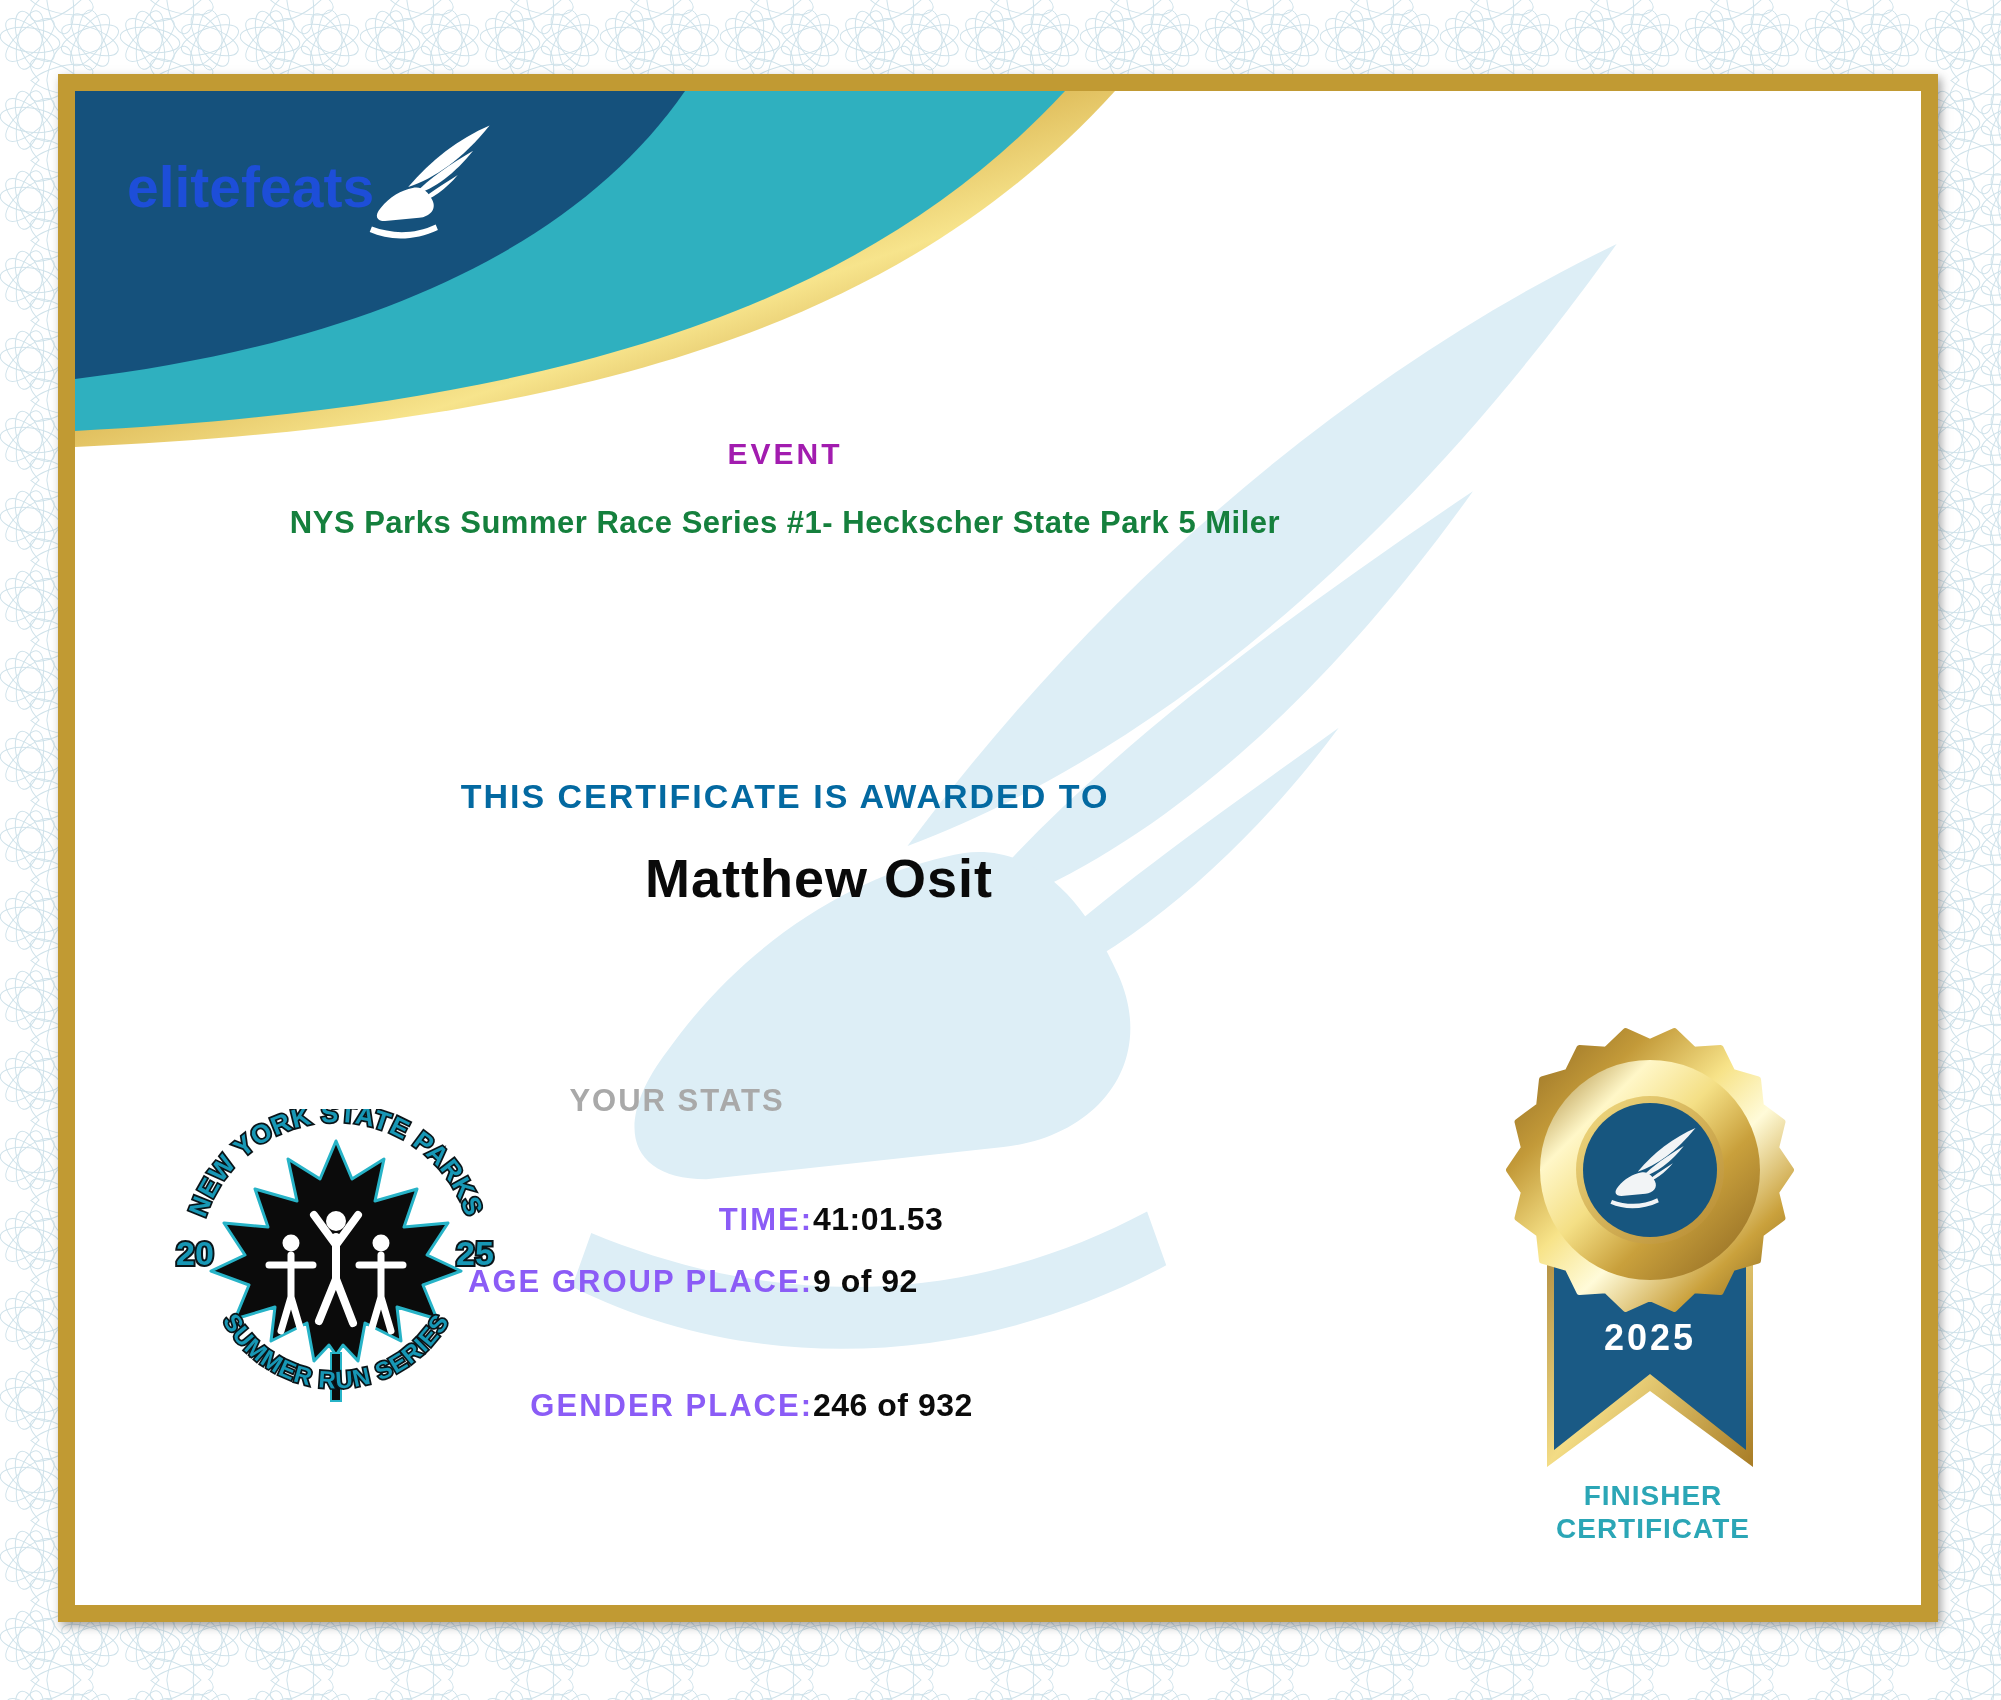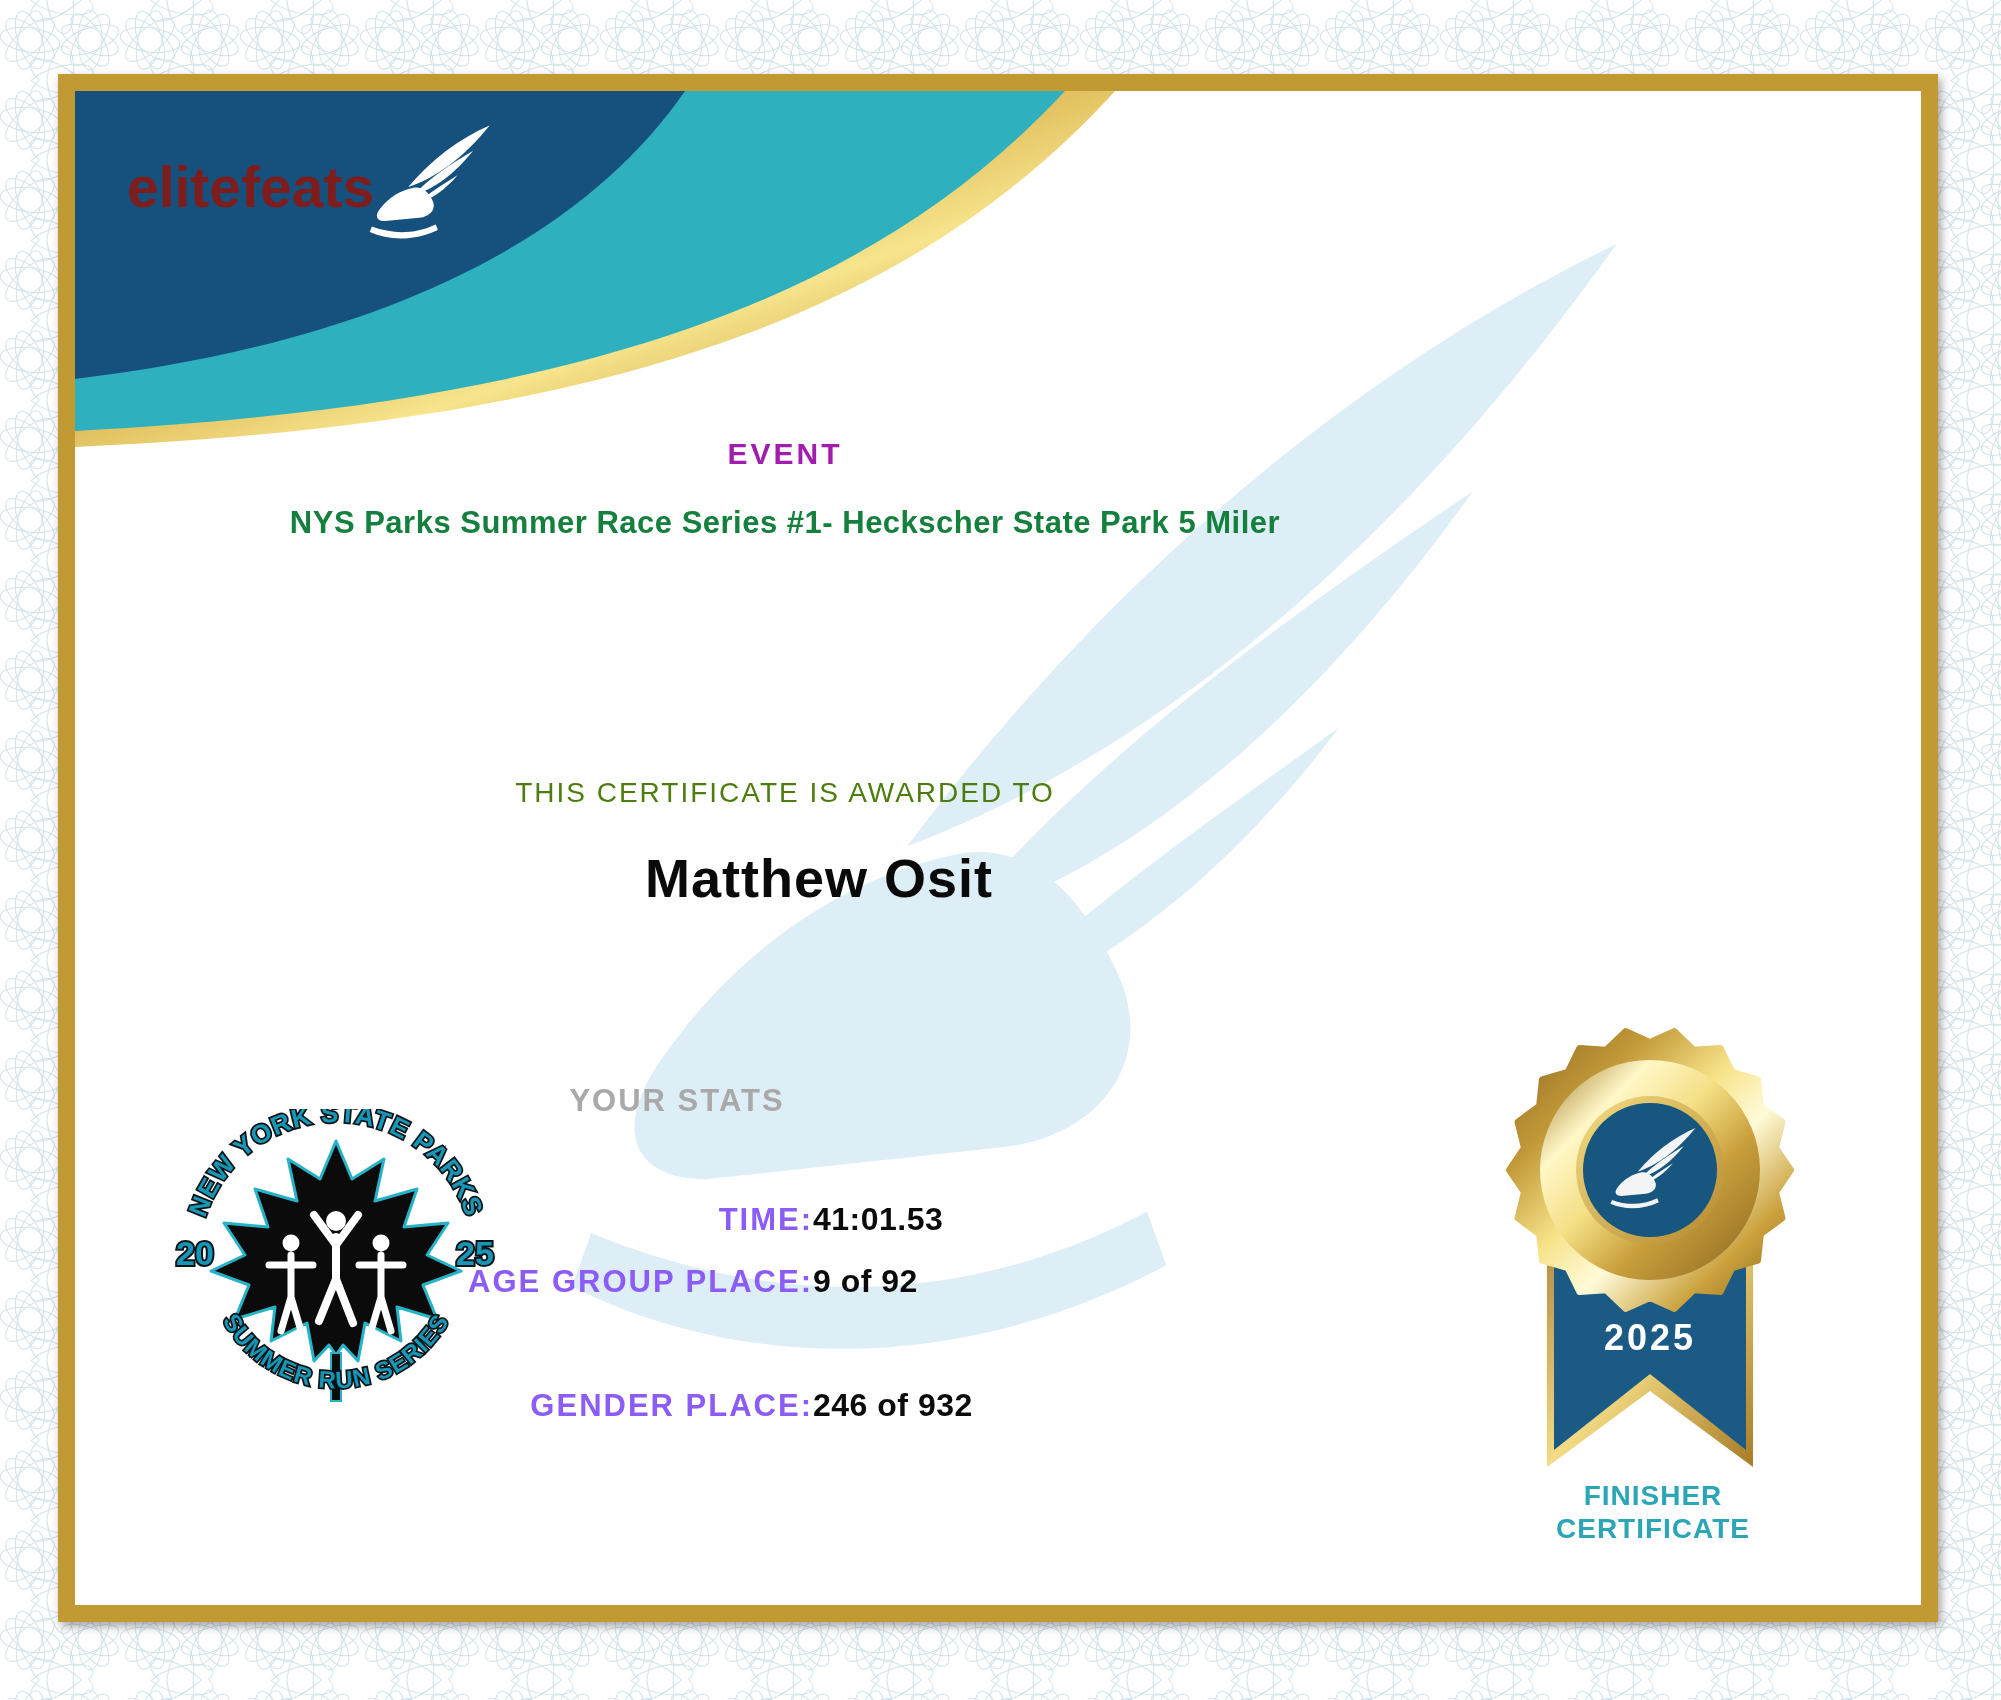--- a/index.html
+++ b/index.html
@@ -9,28 +9,28 @@
   #guilloche{position:absolute;left:0;top:0;width:2001px;height:1700px;}
   
   .cert-frame{position:absolute;left:58px;top:74px;width:1846px;height:1514px;
               border:17px solid #c19a33;background:#ffffff;
               box-shadow:3px 4px 9px rgba(70,70,70,.5);}
   .cert-inner{position:absolute;left:75px;top:91px;width:1846px;height:1514px;overflow:hidden;}
   .abs{position:absolute;}
   
   .header-swoosh{position:absolute;left:0;top:0;width:1846px;height:460px;}
   .brand{position:absolute;left:52px;top:18px;display:flex;align-items:flex-start;}
-  .brand-text{color:#7f1d1d;font-size:57px;font-weight:700;letter-spacing:0px;line-height:1;
+  .brand-text{color:#1d4ed8;font-size:57px;font-weight:700;letter-spacing:0px;line-height:1;
               margin-top:50px;}
   .brand-foot{width:132px;height:140px;margin-left:-12px;margin-top:8px;}
   
   .col{position:absolute;left:0;width:1420px;text-align:center;}
   .h-gray{color:#a21caf;font-weight:700;letter-spacing:3px;font-size:30px;}
   .event-title{color:#15803d;font-weight:700;font-size:31px;letter-spacing:.5px;}
-  .awarded{color:#4d7c0f;font-weight:400;font-size:28px;letter-spacing:2px;}
+  .awarded{color:#0369a1;font-weight:700;font-size:34px;letter-spacing:2px;}
   .name{color:#0a0a0a;font-weight:800;font-size:54px;letter-spacing:1px;padding-left:34px;}
   .distance{color:#111111;font-weight:500;font-size:40px;}
   .stats-heading{position:absolute;left:0;width:1204px;text-align:center;color:#a9a9a9;
                  font-weight:700;letter-spacing:2px;font-size:31px;}
   .stat-row{position:absolute;left:0;width:1420px;display:flex;align-items:baseline;}
   .stat-label{width:700px;text-align:right;color:#8b5cf6;font-weight:700;font-size:31px;letter-spacing:2px;margin-left:38px;}
   .stat-value{margin-left:0;color:#0b0b0b;font-weight:800;font-size:32px;letter-spacing:.5px;}
   
   .badge-caption{position:absolute;left:1425px;top:1388px;width:306px;text-align:center;
                  color:#2ba6b6;font-weight:800;font-size:28px;letter-spacing:1px;line-height:1.18;}

